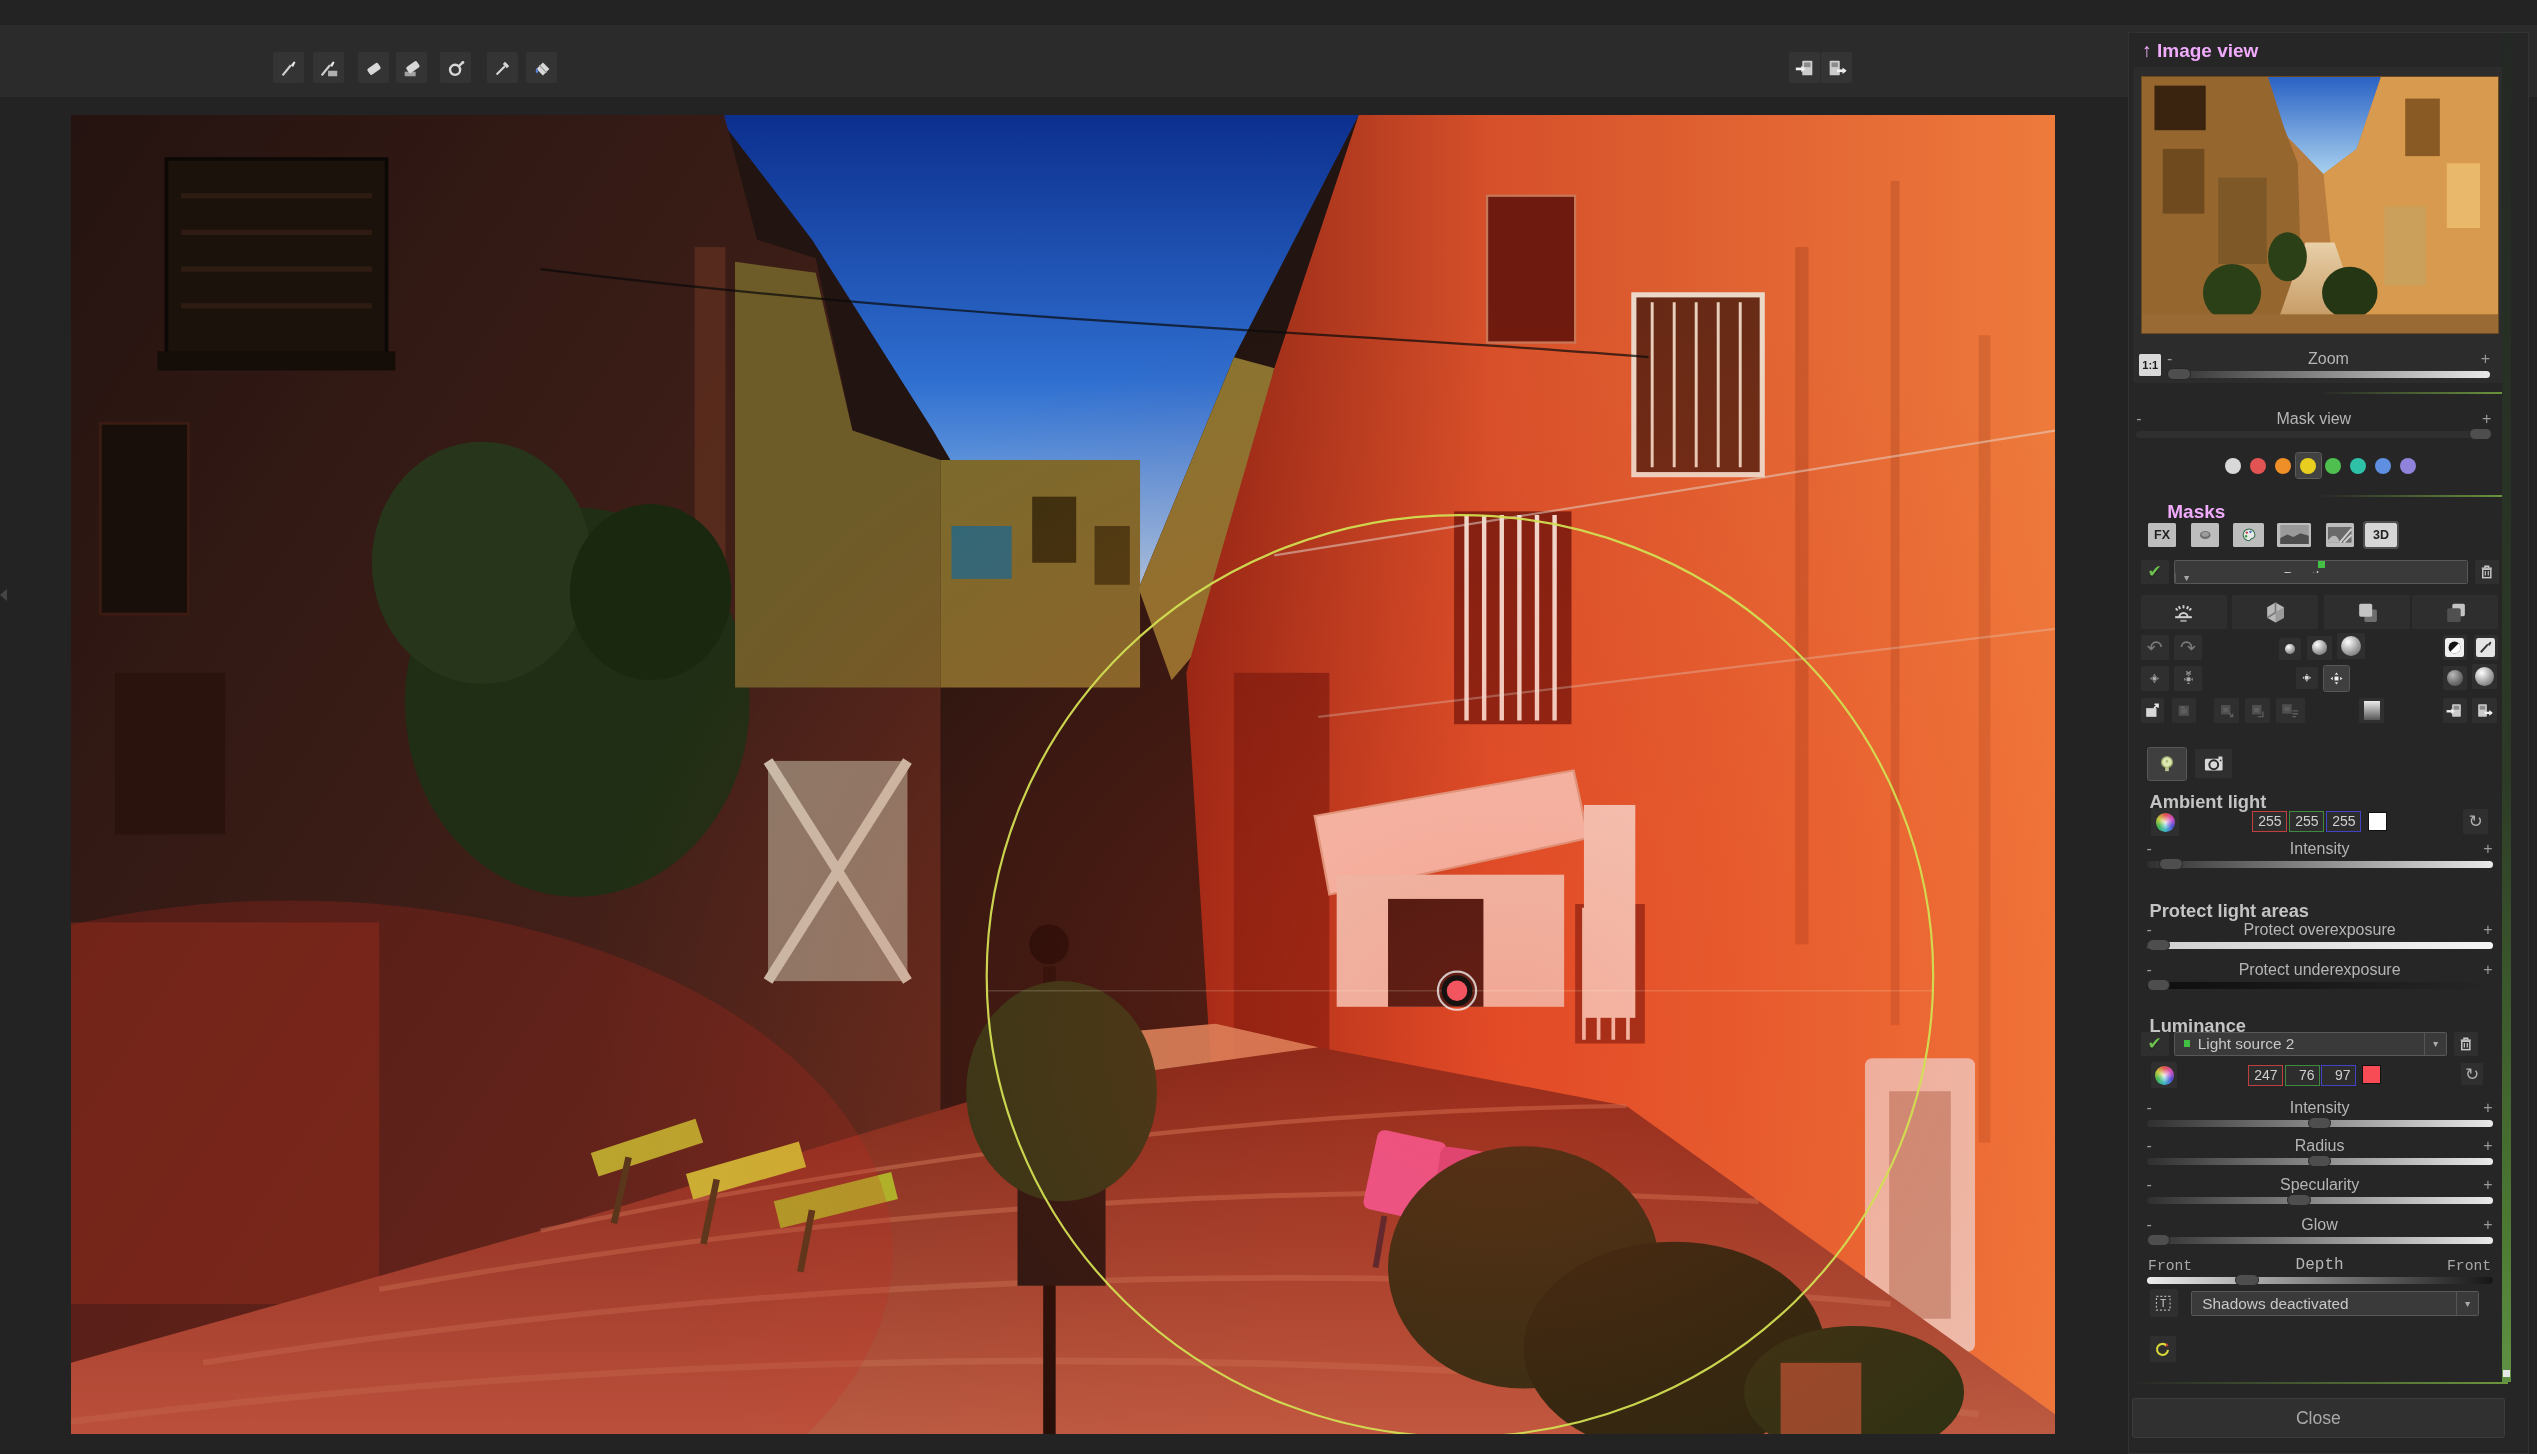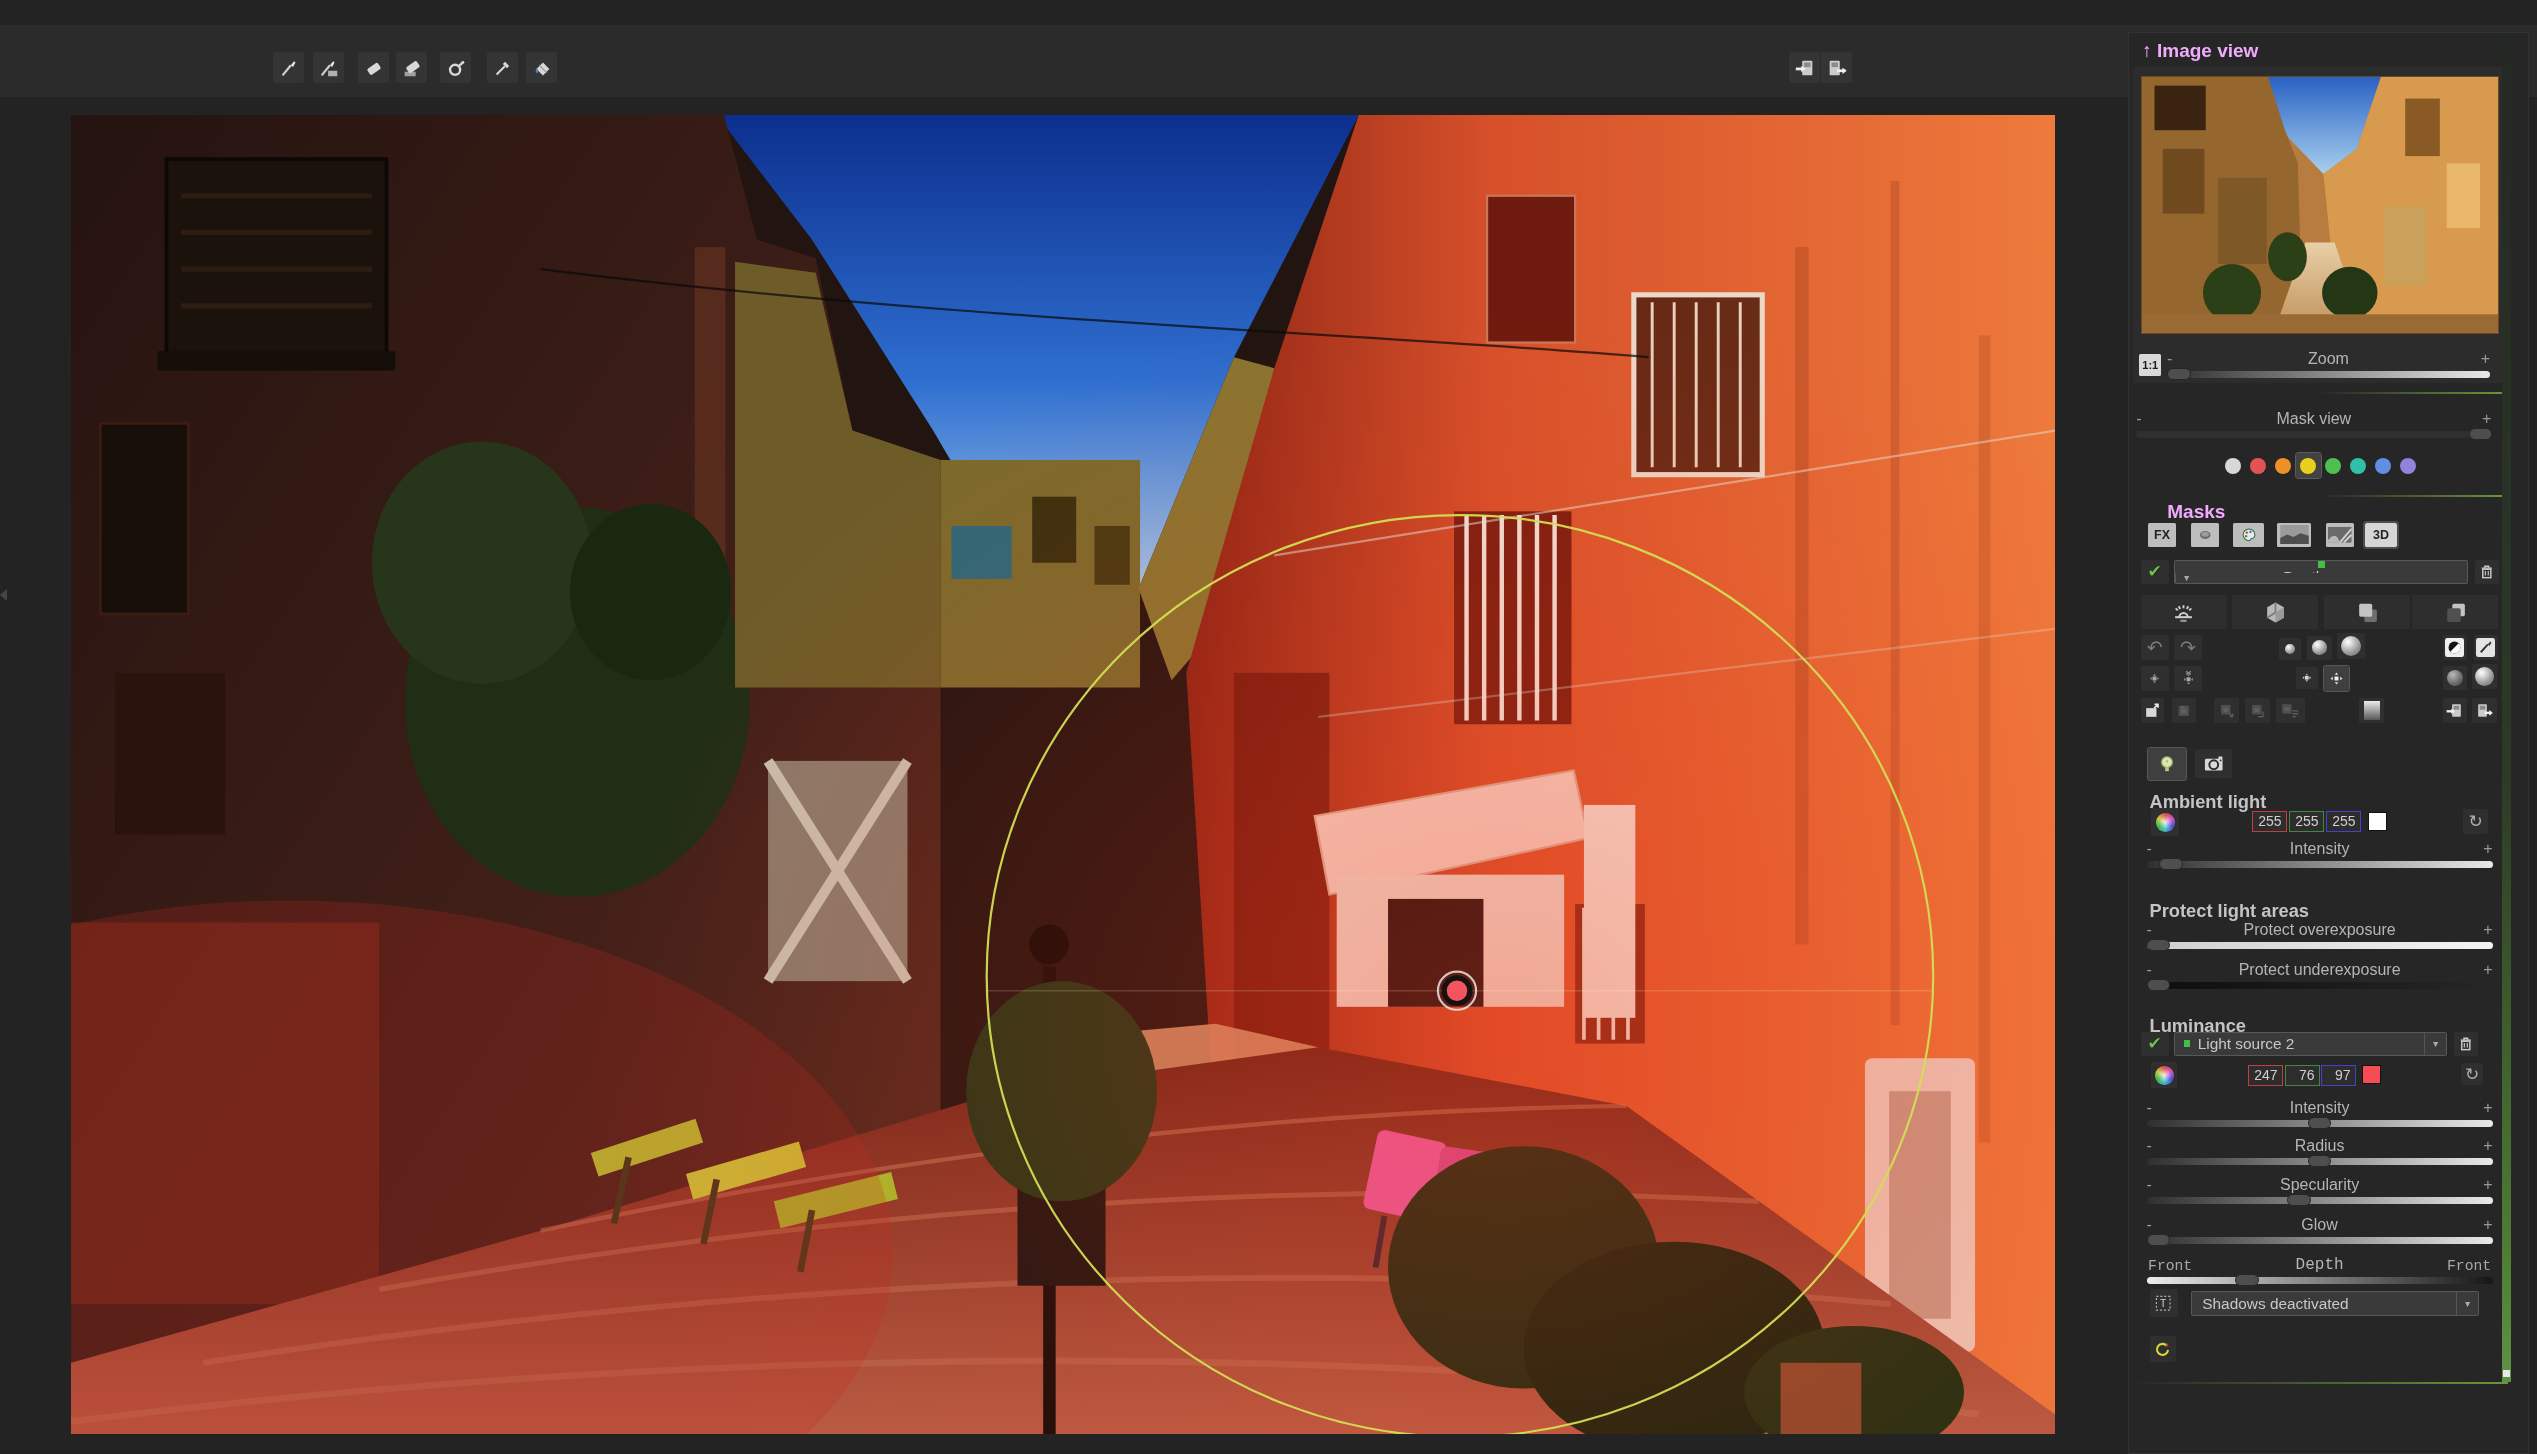--- a/index.html
+++ b/index.html
@@ -739,16 +739,17 @@
           <path d="M17.5 7.5 A7 7 0 1 0 19 12.5" fill="none" stroke="#d8d838" stroke-width="2.6"></path>
           <path d="M15.5 8.5 l4 -1 l-1.5 -4 z" fill="#c83838"></path>
         </svg>
     </div>
 
     <div class="sep" style="left:0px; top:1349px; width:379px;"></div>
 
     <div id="vscroll"></div>
     <div id="vscroll-handle"></div>
 
+    <div id="close-btn">Close</div>
   </div>
 
 </div>
 
 
 </body></html>

